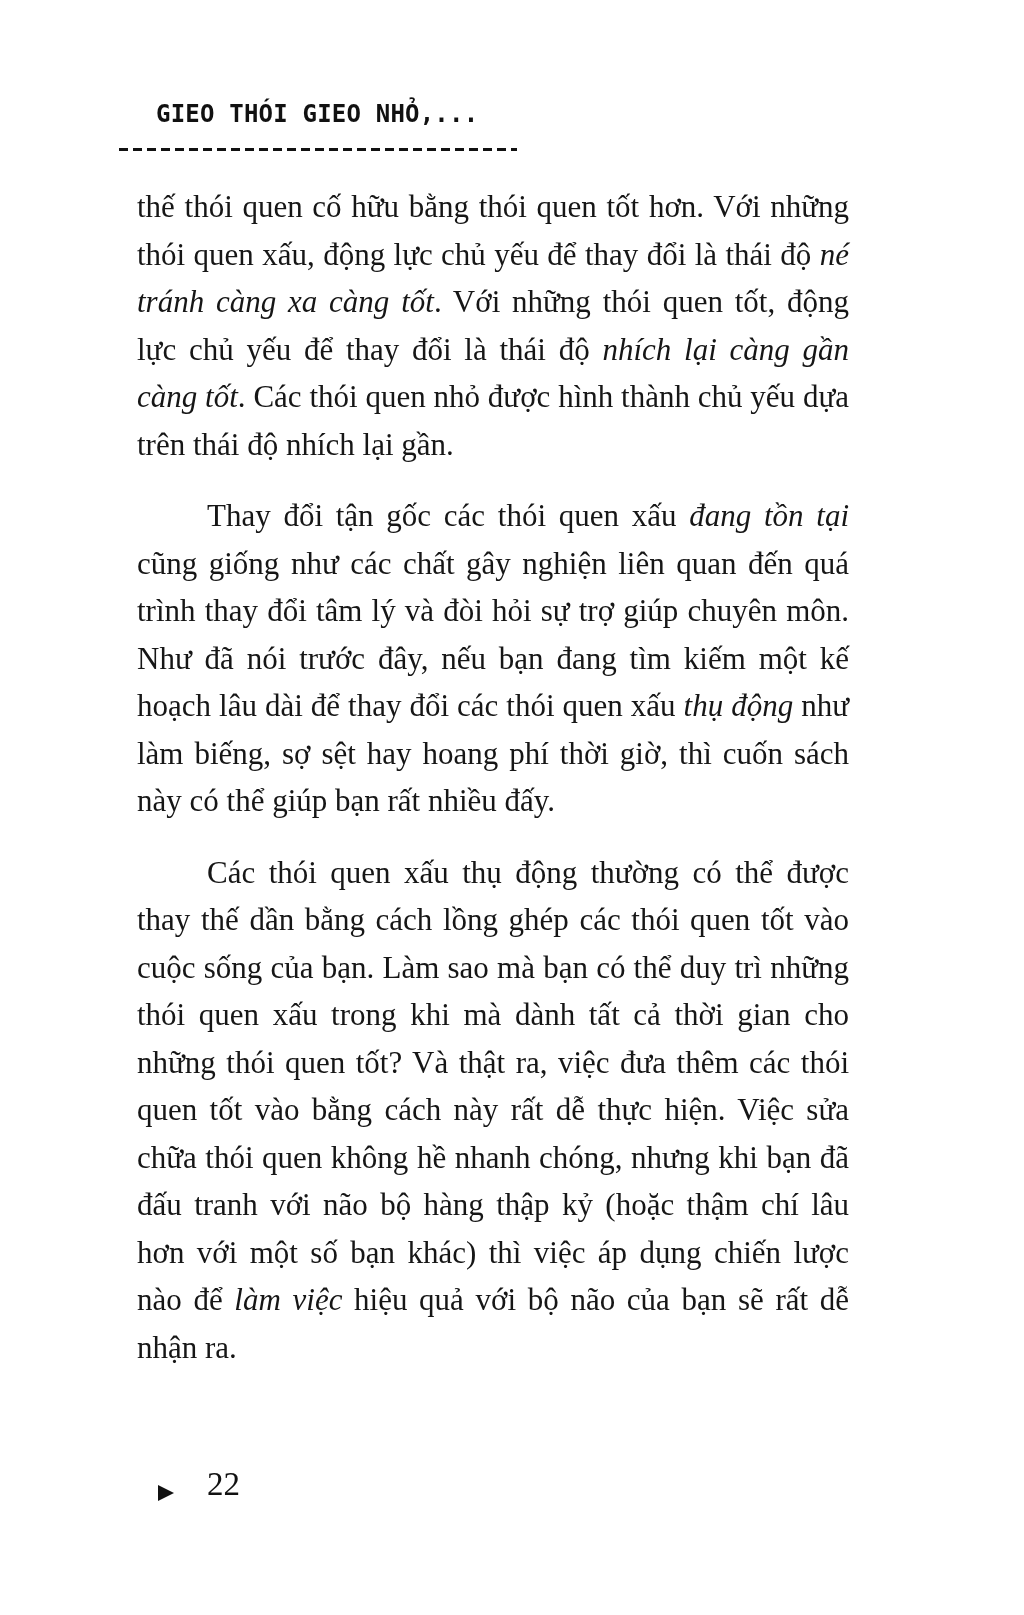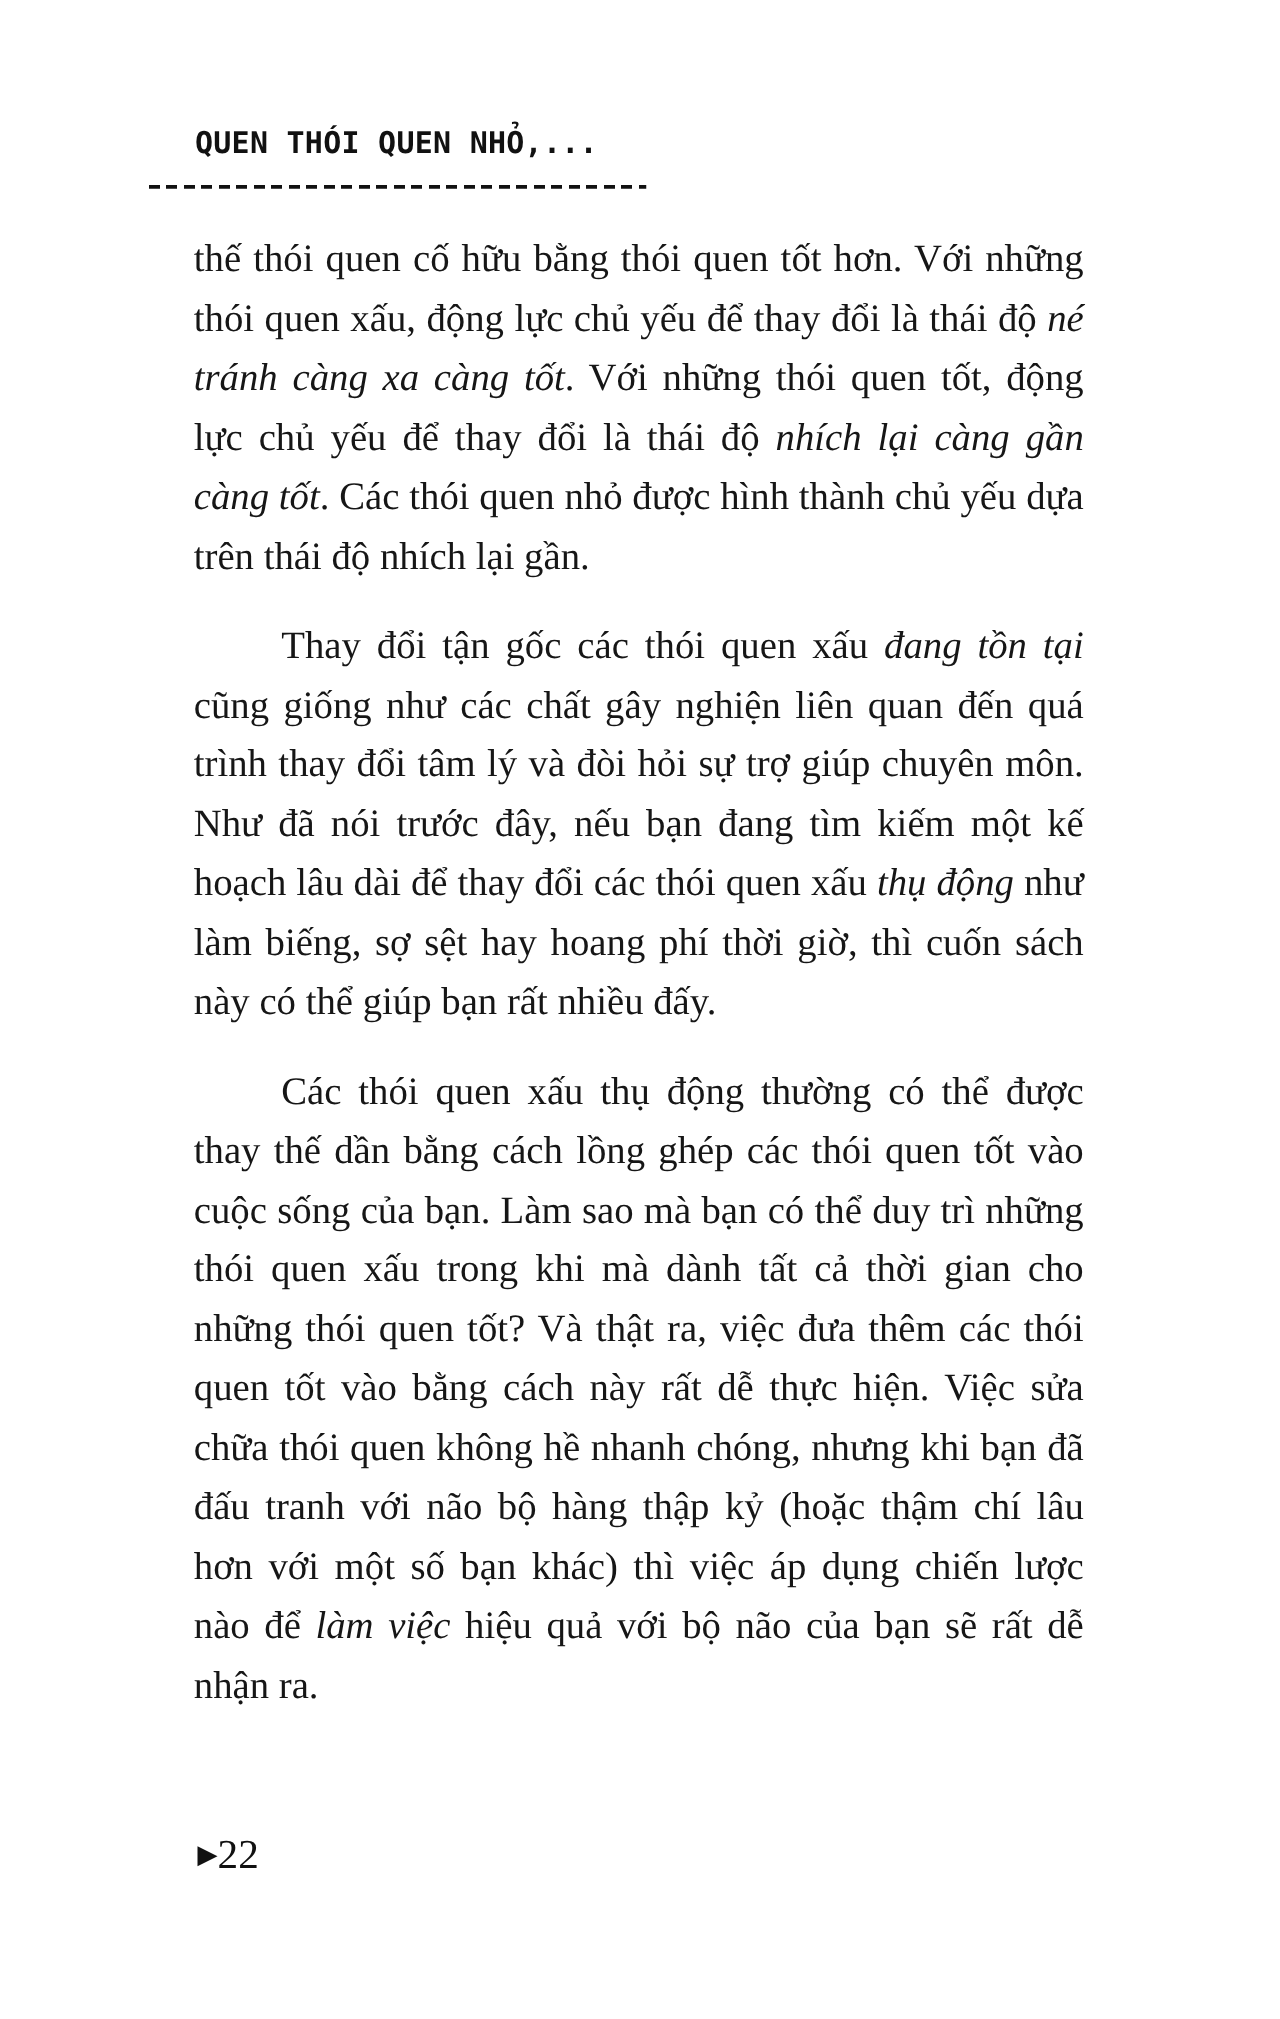--- a/index.html
+++ b/index.html
@@ -42,21 +42,21 @@
     height: 3px;
     background: repeating-linear-gradient(
       90deg,
       #111111 0px, #111111 9px,
       transparent 9px, transparent 14px
     );
   }
   
   .body-text {
     position: absolute;
-    left: 155px;
+    left: 137px;
     top: 183px;
     width: 712px;
     font-size: 31px;
     line-height: 47.5px;
     text-align: justify;
     color: #161616;
   }
   .body-text p {
     margin: 0 0 9px 0;
     padding: 0;
@@ -67,21 +67,22 @@
   }
   .seg-italic {
     font-style: italic;
   }
   
   .page-footer {
     position: absolute;
     left: 158px;
     top: 1468px;
     display: flex;
-    align-items: center;
+    align-items: flex-end;
+    gap: 33px;
   }
   .triangle-marker {
     width: 0;
     height: 0;
     border-left: 16px solid #111111;
     border-top: 8px solid transparent;
     border-bottom: 8px solid transparent;
     display: inline-block;
   }
   .page-number {
@@ -90,21 +91,21 @@
     color: #111111;
     line-height: 1;
   }
 </style>
 </head>
 <body>
 
 <div class="page">
 
   <div class="running-header">
-    <div class="header-title">QUEN THÓI QUEN NHỎ,...</div>
+    <div class="header-title">GIEO THÓI GIEO NHỎ,...</div>
     <div class="header-rule"></div>
   </div>
 
   <div class="body-text" id="paragraphs">
       <p><span>thế thói quen cố hữu bằng thói quen tốt hơn. Với những thói quen xấu, động lực chủ yếu để thay đổi là thái độ </span><span class="seg-italic">né tránh càng xa càng tốt</span><span>. Với những thói quen tốt, động lực chủ yếu để thay đổi là thái độ </span><span class="seg-italic">nhích lại càng gần càng tốt</span><span>. Các thói quen nhỏ được hình thành chủ yếu dựa trên thái độ nhích lại gần.</span></p>
       <p class="indent"><span>Thay đổi tận gốc các thói quen xấu </span><span class="seg-italic">đang tồn tại</span><span> cũng giống như các chất gây nghiện liên quan đến quá trình thay đổi tâm lý và đòi hỏi sự trợ giúp chuyên môn. Như đã nói trước đây, nếu bạn đang tìm kiếm một kế hoạch lâu dài để thay đổi các thói quen xấu </span><span class="seg-italic">thụ động</span><span> như làm biếng, sợ sệt hay hoang phí thời giờ, thì cuốn sách này có thể giúp bạn rất nhiều đấy.</span></p>
       <p class="indent"><span>Các thói quen xấu thụ động thường có thể được thay thế dần bằng cách lồng ghép các thói quen tốt vào cuộc sống của bạn. Làm sao mà bạn có thể duy trì những thói quen xấu trong khi mà dành tất cả thời gian cho những thói quen tốt? Và thật ra, việc đưa thêm các thói quen tốt vào bằng cách này rất dễ thực hiện. Việc sửa chữa thói quen không hề nhanh chóng, nhưng khi bạn đã đấu tranh với não bộ hàng thập kỷ (hoặc thậm chí lâu hơn với một số bạn khác) thì việc áp dụng chiến lược nào để </span><span class="seg-italic">làm việc</span><span> hiệu quả với bộ não của bạn sẽ rất dễ nhận ra.</span></p>
     </div>
 
   <div class="page-footer">

